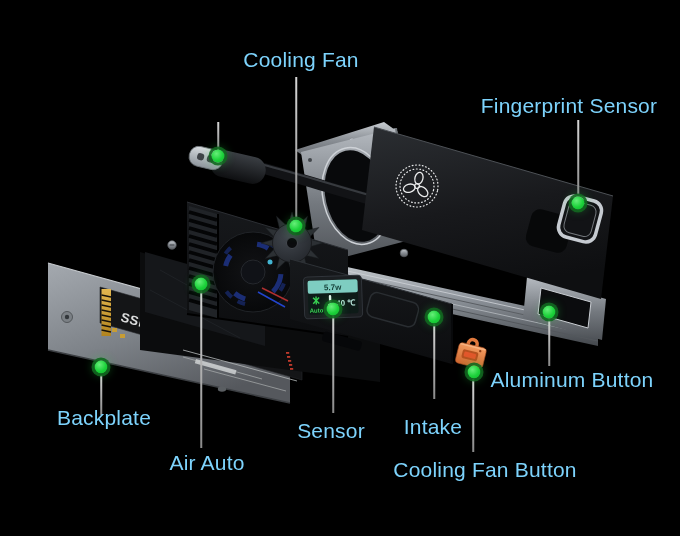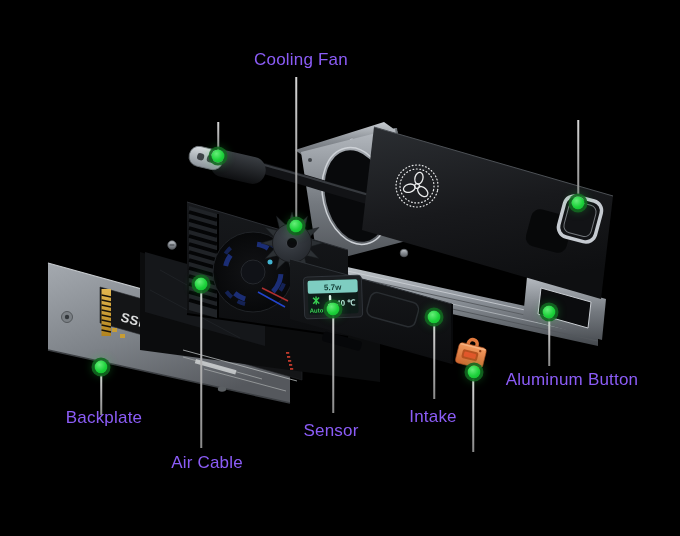--- a/index.html
+++ b/index.html
@@ -3,21 +3,21 @@
 <meta charset="utf-8">
 <style>
   html,body{margin:0;padding:0;background:#000;}
   .stage{position:relative;width:680px;height:536px;background:#000;overflow:hidden;
          font-family:"Liberation Sans",sans-serif;}
   .stage svg{position:absolute;left:0;top:0;}
   .lead{position:absolute;width:1.5px;background:linear-gradient(#d6d6d6,#8a8a8a);transform:translateX(-50%);}
   .dot{position:absolute;width:13px;height:13px;border-radius:50%;transform:translate(-50%,-50%);
        background:radial-gradient(circle at 38% 32%,#66ee79,#1bd139 55%,#12b02d);
        box-shadow:0 0 0 3px rgba(18,104,32,.9),0 0 10px 2px rgba(40,220,70,.35);}
-  .callout-label{position:absolute;color:#8b5cf6;font-size:17px;letter-spacing:.2px;
+  .callout-label{position:absolute;color:#7dd3fc;font-size:21px;letter-spacing:.2px;
        white-space:nowrap;transform:translate(-50%,-50%);}
   
   #ln-usb4{left:218px;top:122px;height:28px}
   #ln-cooling-fan{left:296px;top:77px;height:142px}
   #ln-fingerprint{left:578px;top:120px;height:77px}
   #ln-backplate{left:101px;top:375px;height:40px}
   #ln-air-vent{left:201px;top:291px;height:157px}
   #ln-display{left:333px;top:316px;height:97px}
   #ln-intake{left:434px;top:324px;height:75px}
   #ln-aluminum-shell{left:549px;top:319px;height:47px}
@@ -32,21 +32,21 @@
   #dot-intake{left:434px;top:317px}
   #dot-aluminum-shell{left:549px;top:312px}
   #dot-fan-button{left:474px;top:372px}
   
   #lbl-usb4{left:210px;top:107px}
   #lbl-cooling-fan{left:301px;top:60px}
   #lbl-fingerprint{left:569px;top:106px}
   #lbl-backplate{left:104px;top:418px}
   #lbl-air-vent{left:207px;top:463px}
   #lbl-display{left:331px;top:431px}
-  #lbl-intake{left:433px;top:417px}
+  #lbl-intake{left:433px;top:427px}
   #lbl-aluminum-shell{left:572px;top:380px}
   #lbl-fan-button{left:485px;top:470px}
 </style>
 </head>
 <body>
 
 <div class="stage">
 
   <svg width="680" height="536" viewBox="0 0 680 536">
     <defs>
@@ -308,19 +308,21 @@
   <div class="dot" id="dot-cooling-fan"></div>
   <div class="dot" id="dot-fingerprint"></div>
   <div class="dot" id="dot-air-vent"></div>
   <div class="dot" id="dot-backplate"></div>
   <div class="dot" id="dot-display"></div>
   <div class="dot" id="dot-intake"></div>
   <div class="dot" id="dot-aluminum-shell"></div>
   <div class="dot" id="dot-fan-button"></div>
 
   <div class="callout-label" id="lbl-cooling-fan">Cooling Fan</div>
+  <div class="callout-label" id="lbl-fingerprint">Fingerprint Sensor</div>
   <div class="callout-label" id="lbl-backplate">Backplate</div>
-  <div class="callout-label" id="lbl-air-vent">Air Cable</div>
+  <div class="callout-label" id="lbl-air-vent">Air Auto</div>
   <div class="callout-label" id="lbl-display">Sensor</div>
   <div class="callout-label" id="lbl-intake">Intake</div>
   <div class="callout-label" id="lbl-aluminum-shell">Aluminum Button</div>
+  <div class="callout-label" id="lbl-fan-button">Cooling Fan Button</div>
 
 </div>
 
 </body></html>

